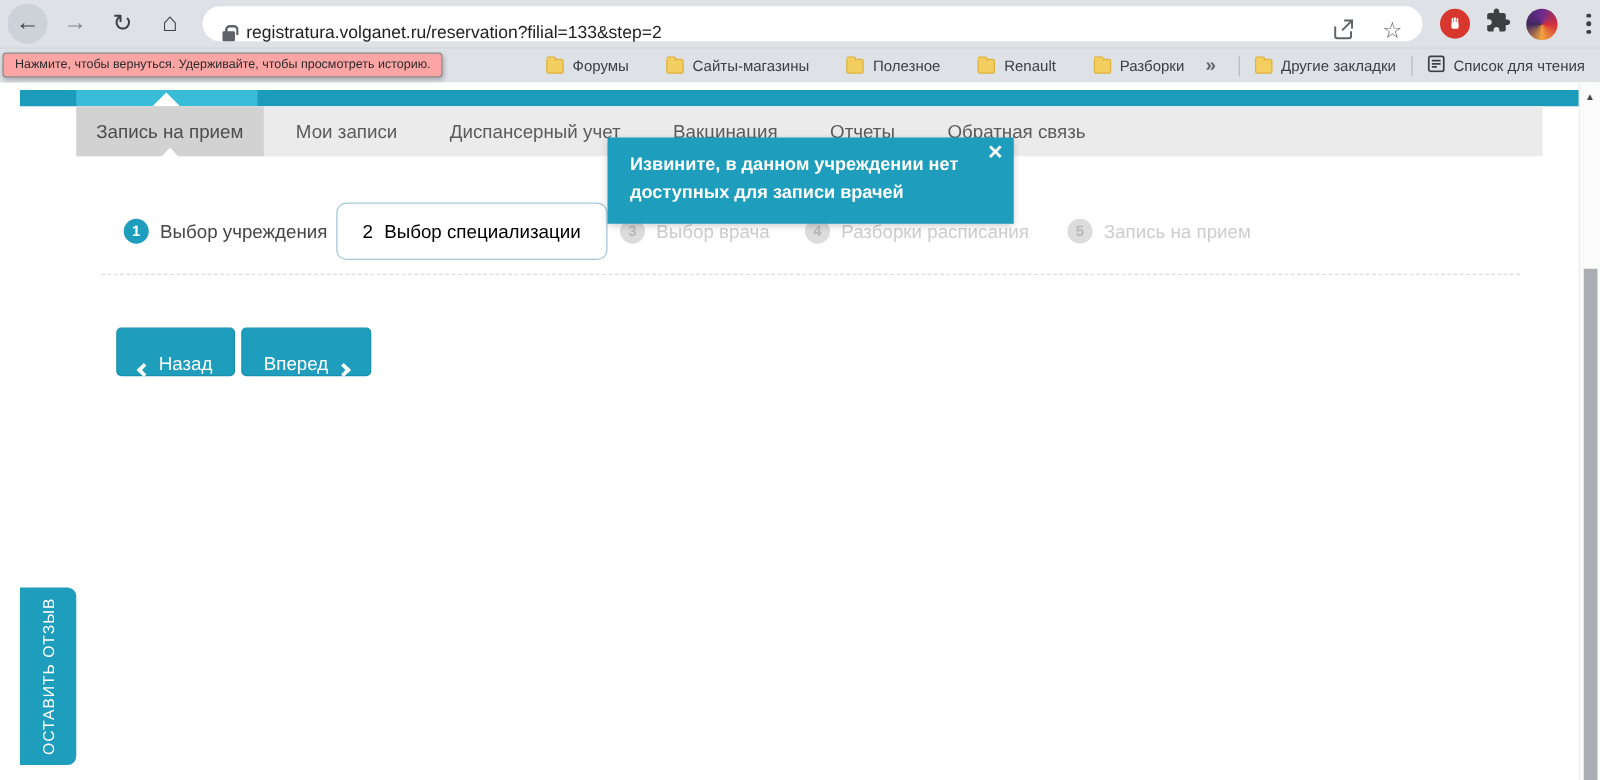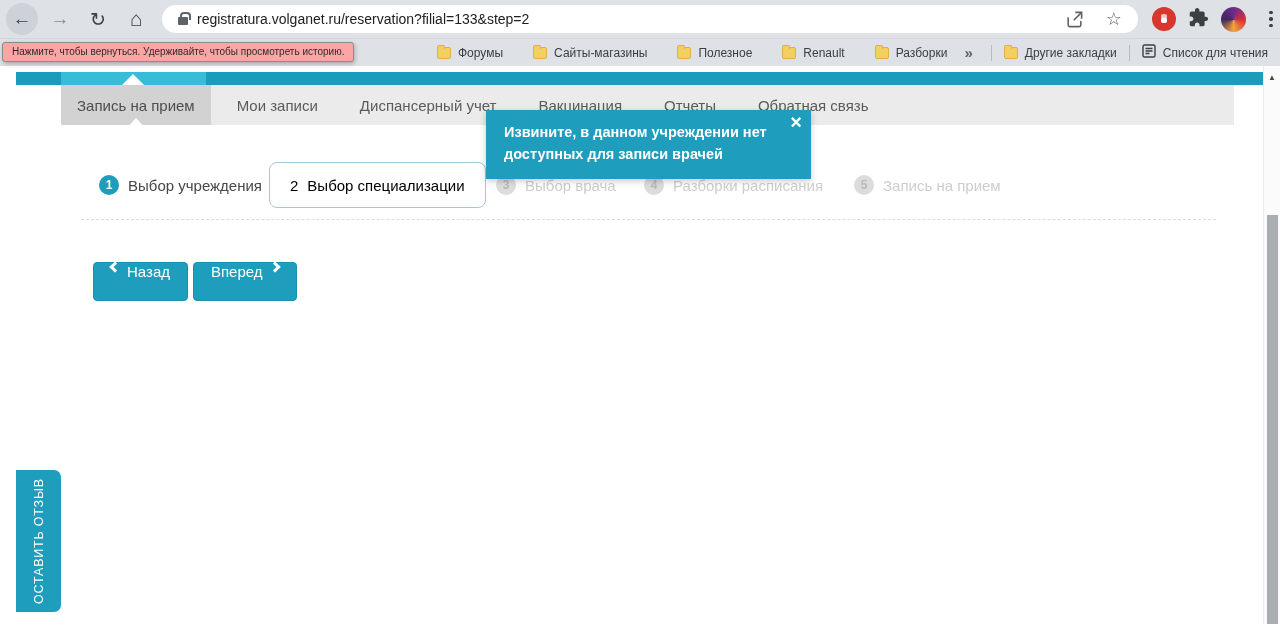--- a/index.html
+++ b/index.html
@@ -8,21 +8,21 @@
 
   
   .chrome { position:absolute; left:0; top:0; width:1280px; height:66px; background:#dee1e6; }
   .toolbar { position:relative; height:38px; display:flex; align-items:center; }
   .navbtn { width:32px; height:32px; border-radius:50%; display:flex; align-items:center;
             justify-content:center; font-size:19px; color:#3c4043; margin-left:6px; flex:none; }
   .navbtn.hovered { background:#cdd1d8; }
   .navbtn.fwd { color:#84888d; }
   .home { font-size:21px; }
   .omnibox { position:relative; margin-left:10px; width:998px; height:28px; background:#fff;
-             border-radius:14px; display:flex; align-items:center; padding:12px 12px; }
+             border-radius:14px; display:flex; align-items:flex-end; padding:0 12px; }
   .lock { width:10px; height:8px; background:#5f6368; border-radius:1px; position:relative;
           margin:4px 9px 0 4px; flex:none; }
   .lock:before { content:""; position:absolute; left:1.5px; top:-5px; width:7px; height:6px;
                  border:2px solid #5f6368; border-bottom:none; border-radius:4px 4px 0 0; }
   .url { font-size:14px; color:#202124; white-space:nowrap; flex:1 1 auto; }
   .obx-icons { display:flex; align-items:center; gap:22px; margin-right:4px; }
   .obx-icons svg { display:block; }
   .star { font-size:18px; color:#5f6368; line-height:1; }
   .ext-area { display:flex; align-items:center; gap:12px; margin-left:14px; }
   .ext-red { width:24px; height:24px; border-radius:50%; background:#d7372e; display:flex;
@@ -88,21 +88,21 @@
   .step-box { position:absolute; left:253px; top:0; height:46px; border:1px solid #a3c7d9;
               border-radius:8px; background:#fff; display:flex; align-items:center;
               padding:0 20px; }
   .step-box .step-inner { display:flex; align-items:center; gap:9px; font-size:15px; }
 
   .divider { position:absolute; left:65px; top:153px; width:1135px;
              border-top:1px dashed #dcdcdc; }
 
   .actions { position:absolute; left:77px; top:196px; display:flex; gap:5px; }
   .btn { height:39px; background:#1e9dbd; border:1px solid #1891b0; border-radius:4px;
-         color:#fff; font-size:15px; display:flex; align-items:flex-start; gap:8px;
+         color:#fff; font-size:15px; display:flex; align-items:flex-end; gap:8px;
          padding:0 17px; cursor:pointer; font-family:inherit; }
   .chev { width:8px; height:8px; border-left:3px solid #fff; border-bottom:3px solid #fff;
           flex:none; }
   .chev.left { transform:rotate(45deg); }
   .chev.right { transform:rotate(-135deg); }
 
   .feedback { position:absolute; left:0; top:404px; width:45px; height:142px; background:#1e9dbd;
               border-radius:0 7px 7px 0; display:flex; align-items:center; justify-content:center;
               cursor:pointer; }
   .feedback span { transform:rotate(-90deg); white-space:nowrap; color:#fff; font-size:12.5px;

